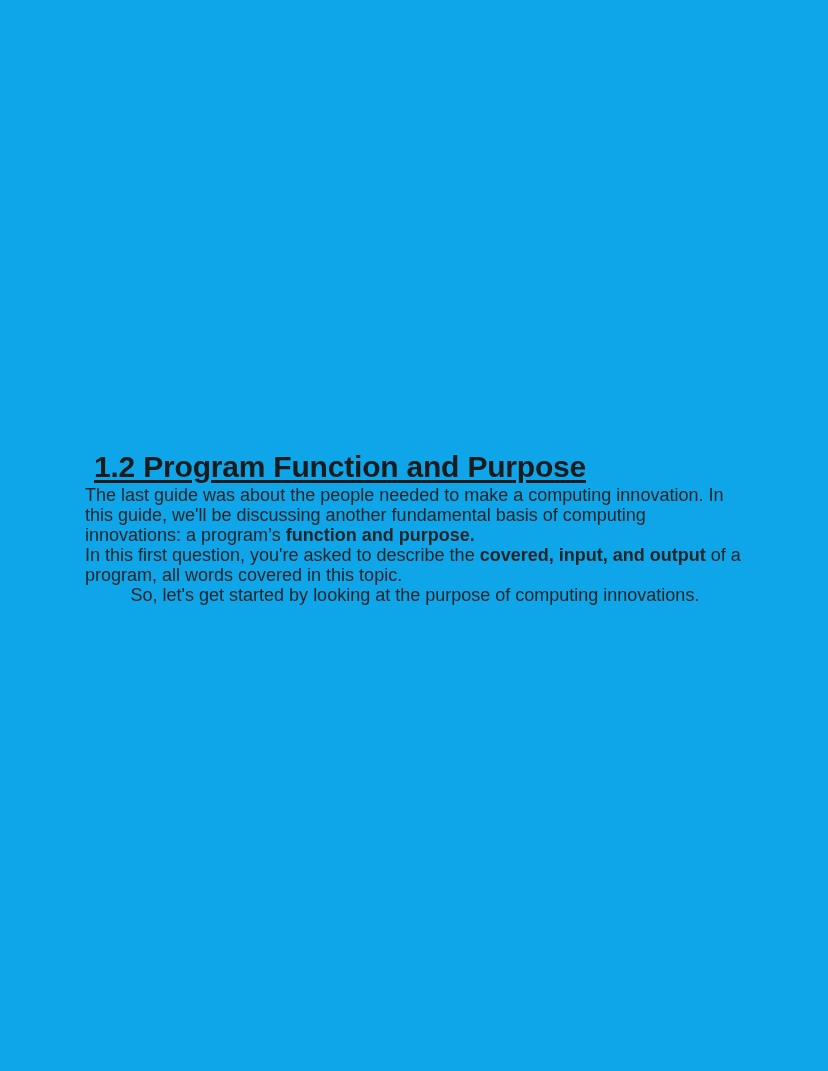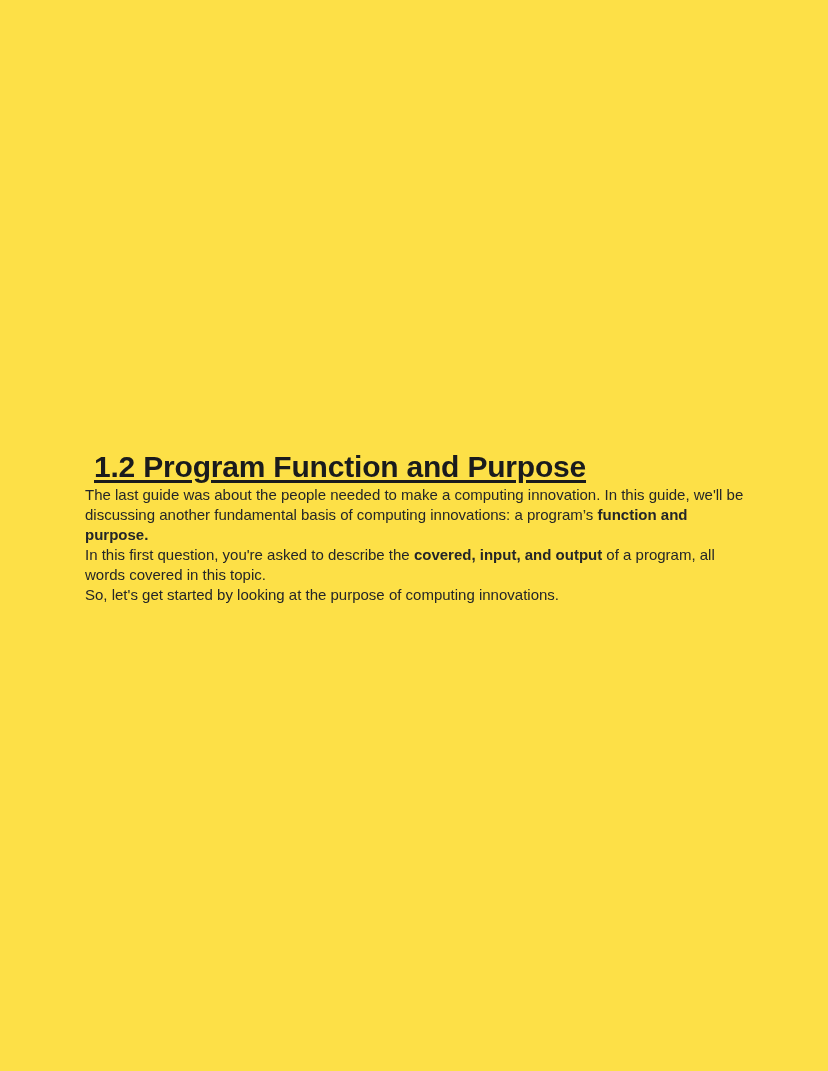--- a/index.html
+++ b/index.html
@@ -12,47 +12,47 @@
     height: 1071px;
     overflow: hidden;
     font-family: "Liberation Sans", sans-serif;
   }
   .page {
     box-sizing: border-box;
     width: 828px;
     height: 1071px;
     padding-top: 449px;
     padding-left: 85px;
-    background: #fde047;
+    background: #0ea5e9;
   }
   h1.doc-title {
     margin: 0 0 0 9px;
     font-size: 30px;
     line-height: 36px;
     font-weight: 700;
     color: #1a1b1d;
     letter-spacing: -0.2px;
     text-decoration: underline;
     text-decoration-thickness: 3px;
     text-underline-offset: 3px;
   }
   p.para {
     margin: 0;
     width: 660px;
-    font-size: 15px;
+    font-size: 18px;
     line-height: 20px;
     font-weight: 400;
     color: #242628;
   }
   p.para .b {
     font-weight: 700;
   }
   .p1 { margin-top: 32px; }
   .p2 { margin-top: 67px; }
-  .p3 { margin-top: 69px; }
+  .p3 { margin-top: 69px; text-align: center; }
 </style>
 </head>
 <body>
 
 <div class="page">
 
   <h1 class="doc-title">1.2 Program Function and Purpose</h1>
 
   <p class="para p1"><span>The last guide was about the people needed to make a computing innovation. In this guide, we'll be discussing another fundamental basis of computing innovations: a program’s </span><span class="b">function and purpose.</span></p>
 

